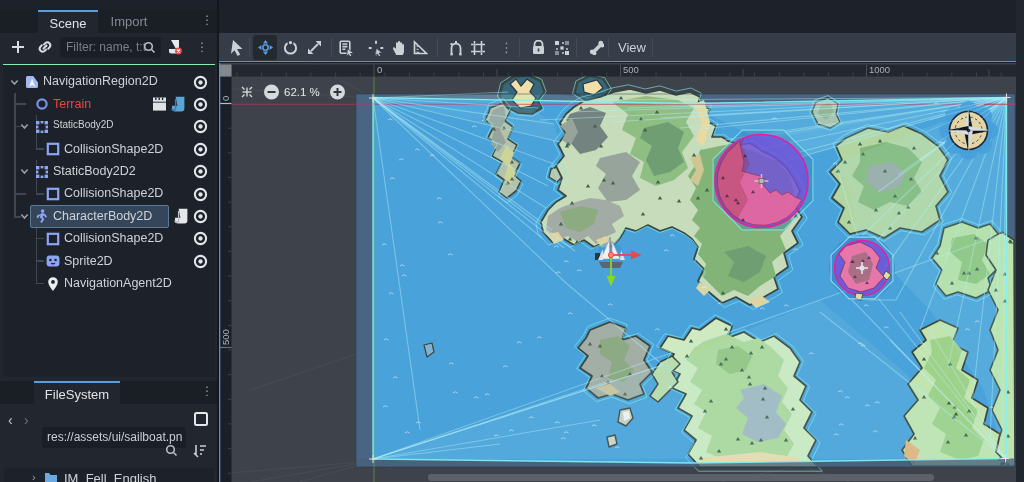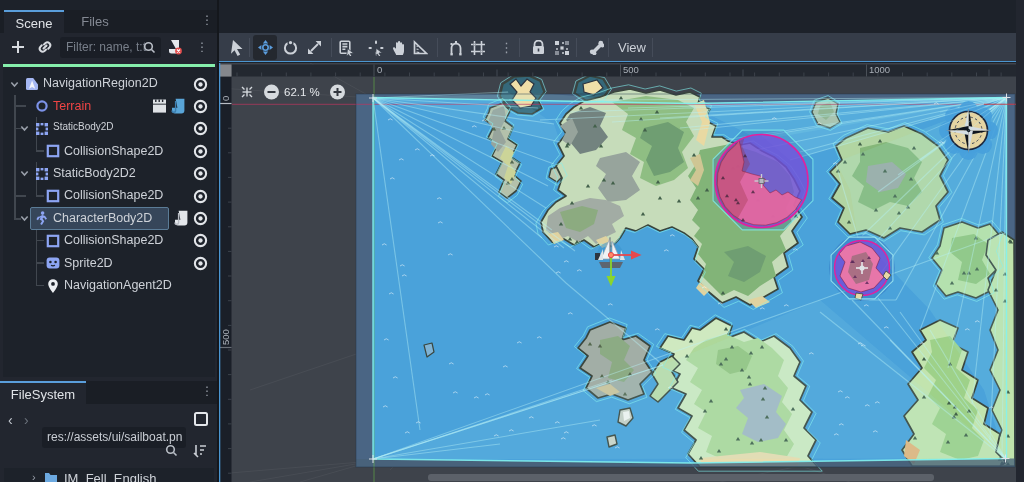--- a/index.html
+++ b/index.html
@@ -2,48 +2,48 @@
 <html><head>
 <meta charset="utf-8">
 <style>
 * { margin:0; padding:0; box-sizing:border-box; }
 html,body { width:1024px; height:482px; overflow:hidden; background:#1d222a; font-family:"Liberation Sans",sans-serif; }
 #root { position:absolute; inset:0; width:1024px; height:482px; }
 .abs { position:absolute; }
 
 #leftdock { position:absolute; left:0; top:0; width:218px; height:482px; background:#22262f; }
 .docktabbar { position:absolute; left:0; width:218px; background:#1a1e25; }
-.docktab { position:absolute; top:0; height:100%; background:#22262f; border-top:2px solid #5a9edb; color:#e0e3e7; font-size:13px; text-align:center; padding-top:4px; }
+.docktab { position:absolute; top:0; height:100%; background:#22262f; border-top:2px solid #5a9edb; color:#e0e3e7; font-size:13px; text-align:center; padding-top:4px;margin-left:34px; }
 .docktab.inactive { background:transparent; border-top:none; color:#848993; }
 .vdots { position:absolute; color:#9aa0aa; font-size:12px; letter-spacing:0; }
 
 #scenetools { position:absolute; left:0; top:33px; width:218px; height:29px; background:#22262f; }
 .field { position:absolute; background:#1a1e26; border-radius:3px; color:#787f8a; font-size:12px; }
 
-#tree { position:absolute; left:3px; top:64px; width:212px; height:313px; background:#1d222a; border-top:3px solid #86efac; }
+#tree { position:absolute; left:3px; top:64px; width:212px; height:313px; background:#1d222a; border-top:1px solid #86efac; }
 
 #fsdock { position:absolute; left:0; top:381px; width:218px; height:101px; background:#22262f; }
 
 #main { position:absolute; left:218px; top:0; width:798px; height:482px; background:#1d222a; }
 #scenetabs { position:absolute; left:0; top:10px; width:798px; height:23px; background:#1a1e25; }
 #cviewtoolbar { position:absolute; left:0; top:33px; width:798px; height:29px; background:#363d49; border-bottom:1px solid #4b96d1; }
 .tsep { position:absolute; top:5px; width:1px; height:19px; background:#454c59; }
 #canvas { position:absolute; left:0; top:63px; width:798px; height:419px; background:#3e434b; }
 #rsliver { position:absolute; left:1016px; top:0; width:8px; height:482px; background:#22262f; }
 svg { display:block; }
 </style>
 </head>
 <body>
 <div id="root">
 
 <div id="leftdock">
   <div style="position:absolute;left:0;top:0;width:218px;height:10px;background:#1d222a"></div>
   <div class="docktabbar" style="top:10px;height:23px;">
     <div class="docktab" style="left:4px;width:60px;">Scene</div>
-    <div class="docktab inactive" style="left:64px;width:62px;">Files</div>
+    <div class="docktab inactive" style="left:64px;width:62px;">Import</div>
     <div class="vdots" style="right:5px;top:3px;">⋮</div>
   </div>
   <div id="scenetools">
 
     <svg class="abs" style="left:9px;top:5px" width="18" height="18" viewBox="0 0 18 18">
           <path d="M9 3v12M3 9h12" stroke="#d8dbe0" stroke-width="2"></path>
         </svg>
 
     <svg class="abs" style="left:36px;top:5px" width="18" height="18" viewBox="0 0 18 18">
           <g stroke="#d8dbe0" stroke-width="2" fill="none" stroke-linecap="round">

